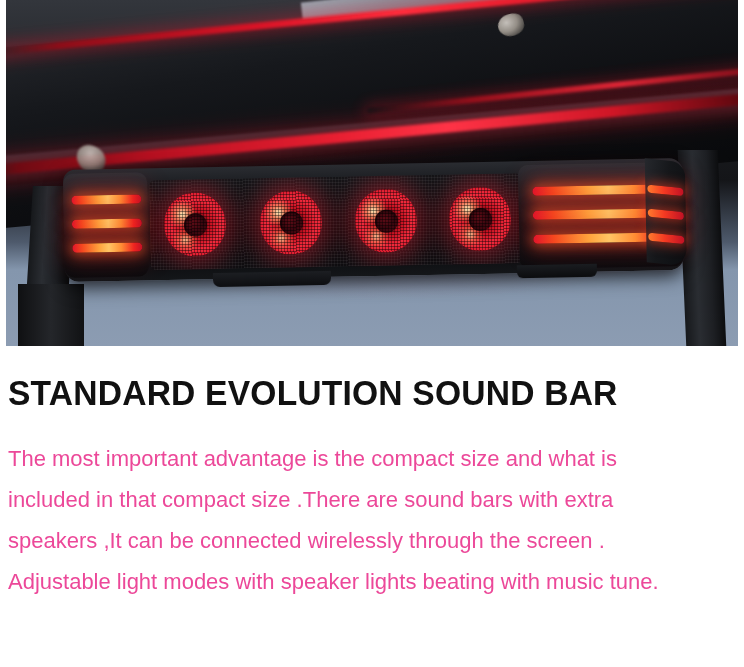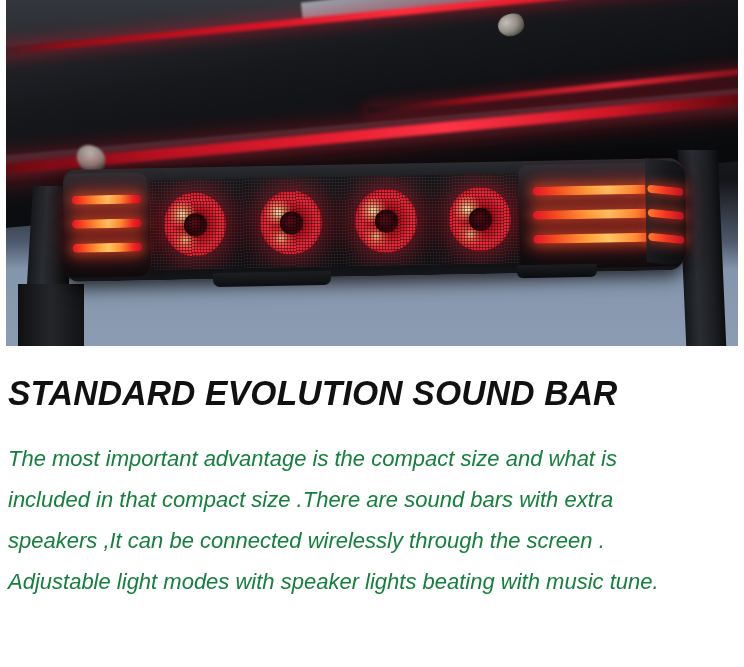--- a/index.html
+++ b/index.html
@@ -299,21 +299,20 @@
     background: radial-gradient(ellipse at 50% 50%, rgba(220,30,45,.17) 0%, rgba(180,20,35,.06) 45%, rgba(0,0,0,0) 72%);
     pointer-events: none;
   }
 
   
   .content {
     position: absolute;
     left: 0; top: 346px;
     width: 672px;
     padding: 0 8px;
-    font-style: italic;
   }
 
   .product-title {
     margin-top: 26px;
     font-family: "Liberation Sans", sans-serif;
     font-size: 35px;
     line-height: 42px;
     font-weight: 700;
     letter-spacing: .2px;
     color: #111111;
@@ -321,21 +320,21 @@
     transform-origin: left center;
     white-space: nowrap;
   }
 
   .product-desc {
     margin-top: 24px;
     font-family: "Liberation Sans", sans-serif;
     font-size: 22px;
     line-height: 41px;
     font-weight: 400;
-    color: #15803d;
+    color: #ec4899;
     max-width: 730px;
   }
 </style>
 </head>
 <body>
 
 <div class="page">
 
   <div class="photo-wrap">
     <div class="photo">

